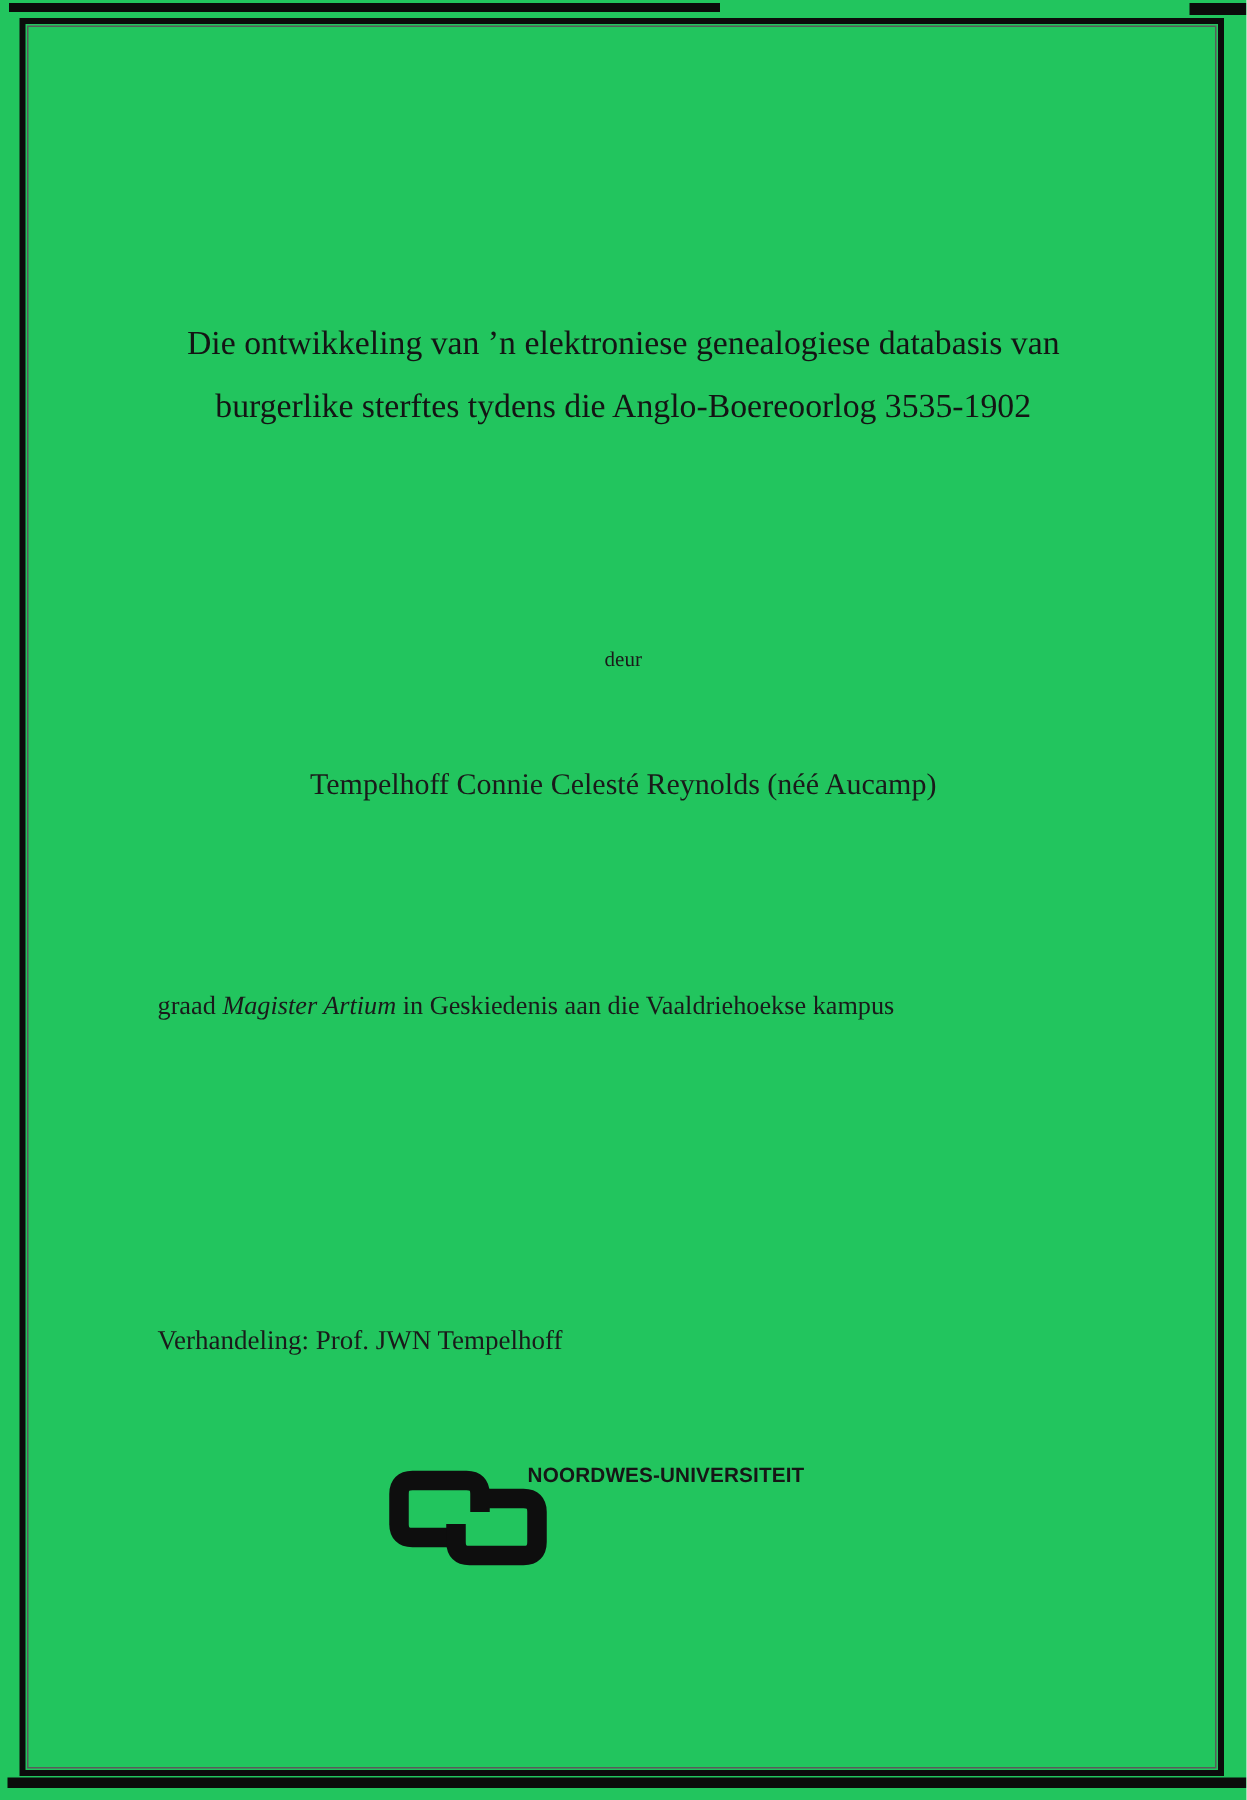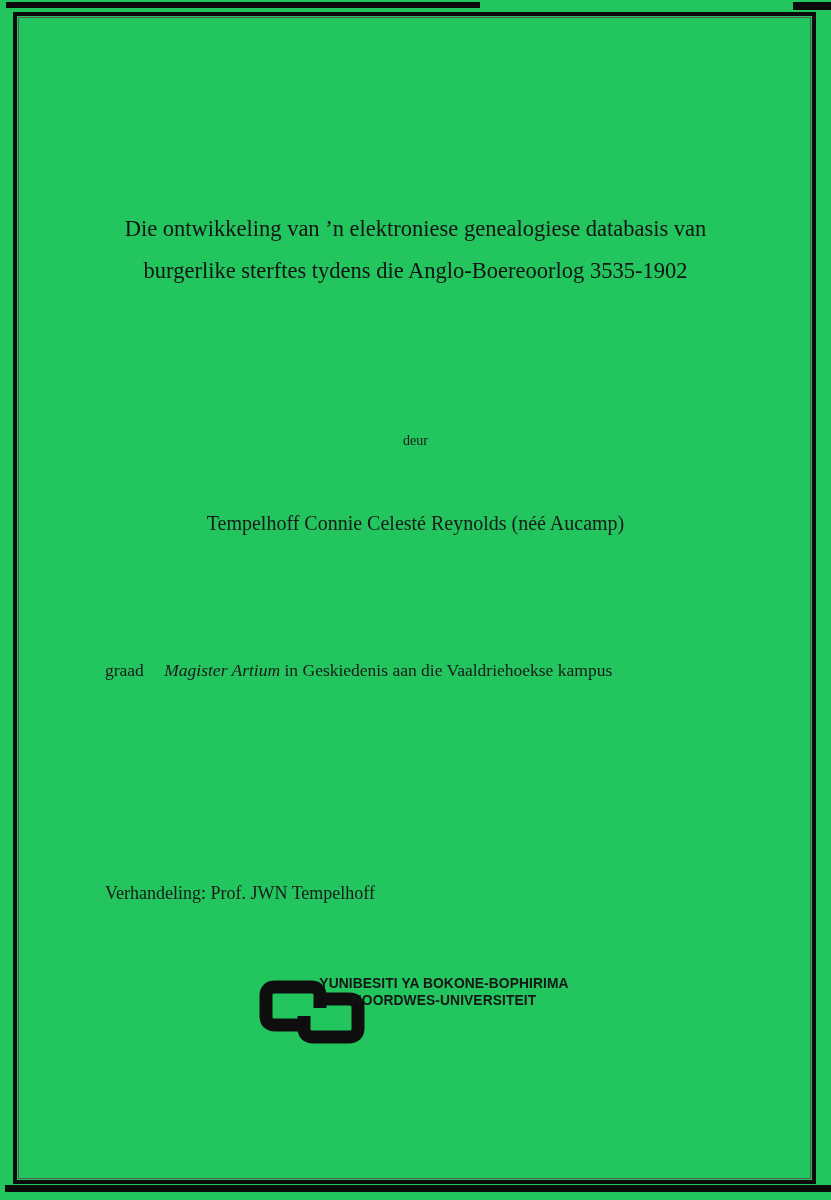--- a/index.html
+++ b/index.html
@@ -66,21 +66,21 @@
     position: absolute;
     left: 105px; top: 658px;
     width: 645px;
     font-size: 17.5px;
     line-height: 25.5px;
   }
   .statement .justified {
     text-align: justify;
     text-align-last: justify;
   }
-  .statement .italic { font-style: italic; margin-left: 16px; }
+  .statement .italic { font-style: italic; }
 
   .supervisor-block {
     position: absolute;
     left: 105px; top: 881px;
     font-size: 18px;
     line-height: 25.5px;
   }
 
   .logo-mark {
     position: absolute;
@@ -130,17 +130,16 @@
   <div class="supervisor-block">
     <div>Verhandeling: Prof. JWN Tempelhoff</div>
   </div>
 
   <svg class="logo-mark" viewBox="0 0 110 80" aria-hidden="true">
     <path d="M 63 36 L 63 24 Q 63 15 54 15 L 18 15 Q 9 15 9 24 L 9 44 Q 9 53 18 53 L 41 53" fill="none" stroke="#0e0e0e" stroke-width="13" stroke-linecap="butt"></path>
     <path d="M 47 44 L 47 56 Q 47 65 56 65 L 92 65 Q 101 65 101 56 L 101 36 Q 101 27 92 27 L 67 27" fill="none" stroke="#0e0e0e" stroke-width="13" stroke-linecap="butt"></path>
   </svg>
 
   <div class="logo-text">
-    <div>YUNIBESITI YA BOKONE-BOPHIRIMA</div>
     <div>NOORDWES-UNIVERSITEIT</div>
   </div>
 
 </div>
 
 </body></html>

